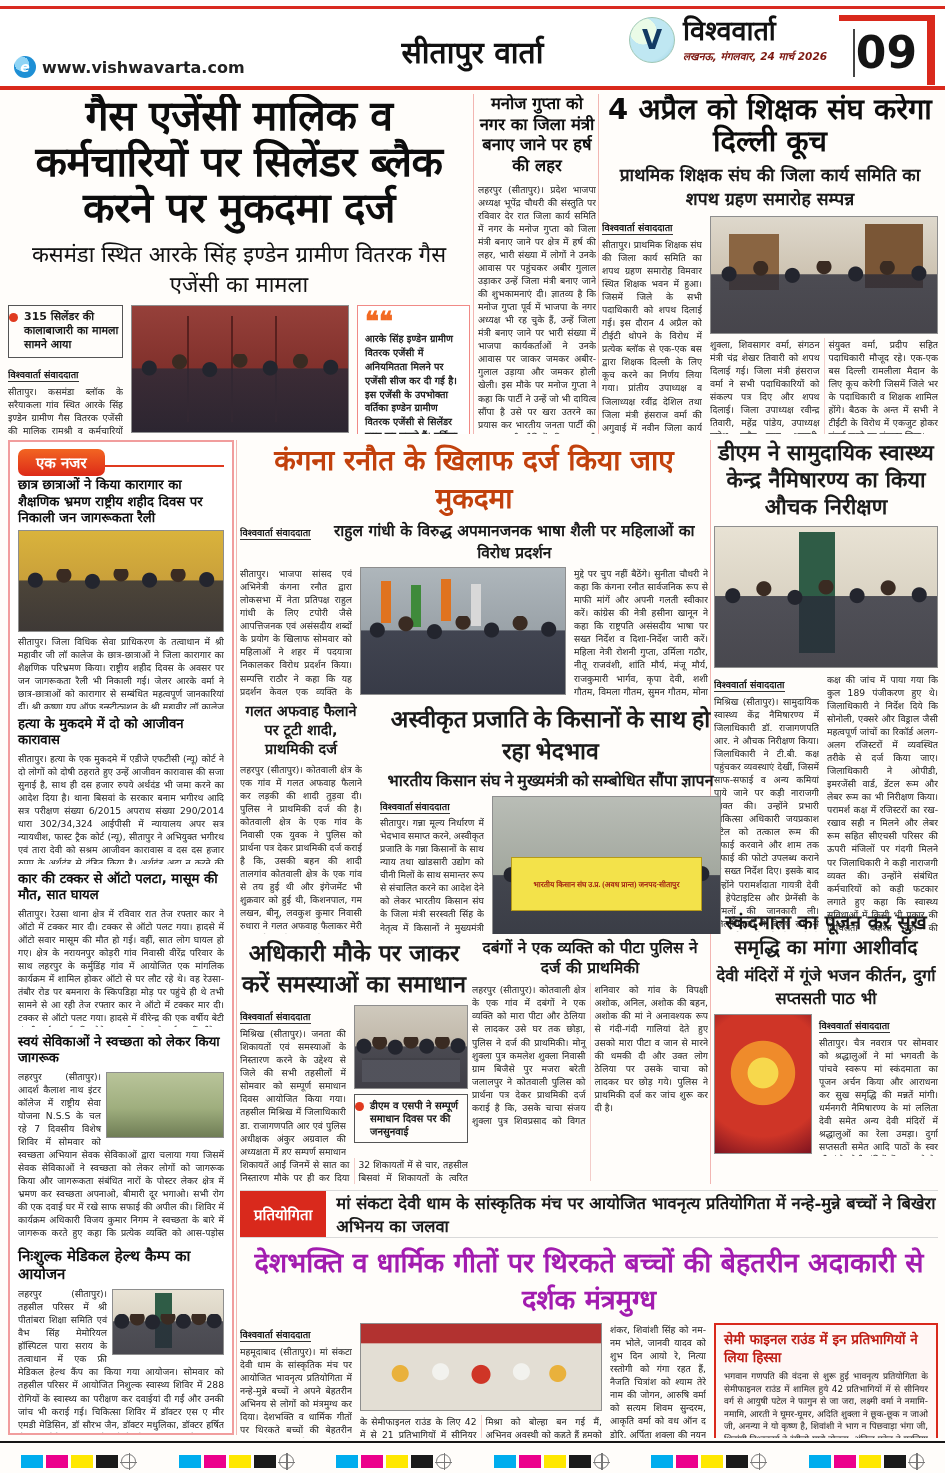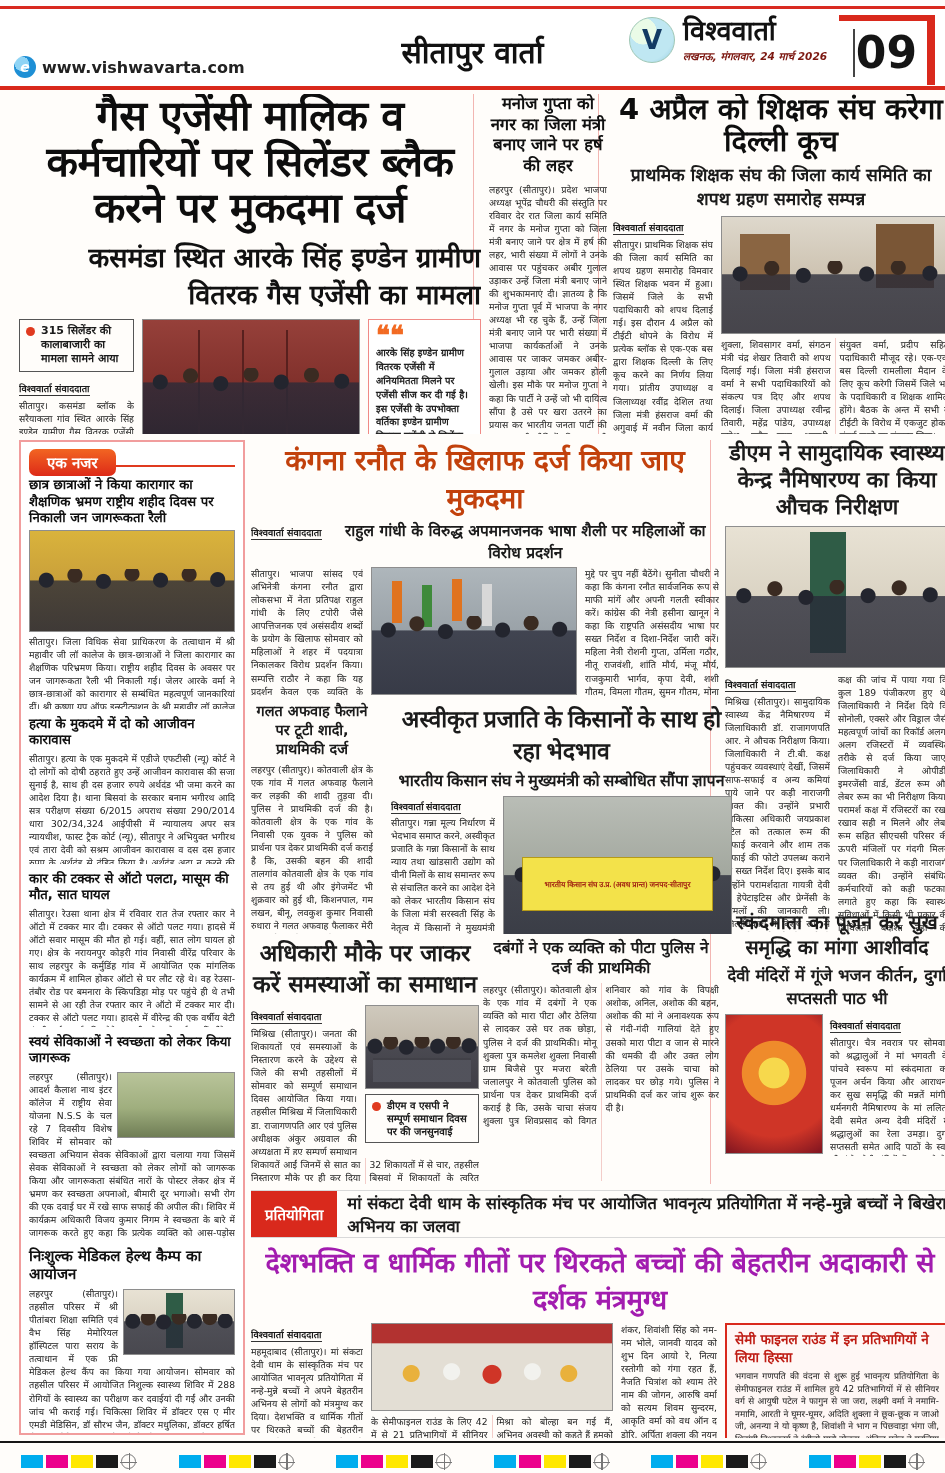--- a/index.html
+++ b/index.html
@@ -1,18 +1,18 @@
 <!DOCTYPE html>
 <html><head>
 <meta charset="utf-8">
 <style>
   * { margin:0; padding:0; box-sizing:border-box; }
   html,body { width:945px; height:1473px; }
   body { position:relative; background:#fffdfa; font-family:"DejaVu Sans", sans-serif; color:#1b1b1b; overflow:hidden; }
-  .sec { position:absolute; overflow:hidden;margin-left:11px; }
+  .sec { position:absolute; overflow:hidden; }
 
   
   .topline { position:absolute; left:0; top:6px; width:100%; height:3px; background:#d9291c; }
   .header { position:absolute; left:0; top:9px; width:945px; height:77px; background:#fff; }
   .site { position:absolute; left:14px; bottom:8px; display:flex; align-items:center; gap:6px; }
   .e-icon { width:22px; height:22px; border-radius:50%; background:radial-gradient(circle at 35% 35%, #8fd4f5 0 35%, #1e8fd5 36% 100%); color:#fff; font-weight:bold; font-size:14px; display:flex; align-items:center; justify-content:center; font-style:italic; }
   .site-url { font-weight:bold; font-size:16px; color:#222; }
   .section-title { position:absolute; left:0; right:0; top:22px; text-align:center; font-size:30px; font-weight:800; color:#111; }
   .mast { position:absolute; right:118px; top:8px; display:flex; align-items:center; gap:8px; }
   .globe { width:46px; height:46px; border-radius:50%; background:radial-gradient(circle at 30% 30%, #eafbe7 0 30%, #bfe7f2 31% 70%, #8fc7e0 100%); border:1px solid #9fc7b5; position:relative; }
@@ -61,38 +61,38 @@
                  radial-gradient(circle at 30% 26%, #f2f2ee 0 8px, transparent 9px),
                  radial-gradient(circle at 50% 32%, #cf3527 0 9px, transparent 10px),
                  radial-gradient(circle at 70% 26%, #f2f2ee 0 8px, transparent 9px),
                  radial-gradient(circle at 88% 30%, #e9b13c 0 8px, transparent 9px); }
   .ph-nss { background:linear-gradient(180deg,#b9c49a 0%,#9fae7e 55%,#6f7d55 100%); }
   .banner-strip { position:absolute; left:8%; top:38%; width:84%; height:34%; background:#f3e24a; border:1px solid #b59a18; display:flex; align-items:center; justify-content:center; text-align:center; font-size:7.5px; font-weight:bold; color:#a32613; padding:2px; }
   .caption { font-size:8.6px; font-weight:bold; color:#222; line-height:1.3; margin-top:2px; }
 
   
   .h-gas { font-size:41px; font-weight:800; line-height:1.12; text-align:center; color:#0d0d0d; letter-spacing:-.5px; }
-  .sub-gas { font-size:27px; font-weight:700; text-align:right; margin-top:6px; color:#111; }
+  .sub-gas { font-size:22px; font-weight:400; text-align:center; margin-top:6px; color:#111; }
   .h-mid { font-size:16.5px; font-weight:800; text-align:center; line-height:1.25; color:#101010; }
   .h-shik { font-size:29px; font-weight:800; text-align:center; color:#0d0d0d; line-height:1.1; }
   .sub-shik { font-size:17.5px; font-weight:700; text-align:center; margin-top:4px; }
   .h-kang { font-size:28px; font-weight:800; text-align:center; color:#c2410c; }
   .sub-kang { font-size:15.5px; font-weight:700; text-align:center; }
   .h-dm { font-size:21.5px; font-weight:800; text-align:center; line-height:1.25; }
   .h-item { font-size:13.2px; font-weight:800; line-height:1.25; color:#101010; }
   .h-kisan { font-size:23px; font-weight:800; text-align:center; }
   .sub-kisan { font-size:16px; font-weight:700; text-align:center; margin-top:3px; }
   .h-small-c { font-size:14.5px; font-weight:800; text-align:center; line-height:1.3; }
   .h-adhik { font-size:23px; font-weight:800; text-align:center; line-height:1.35; }
   .h-skand { font-size:19.5px; font-weight:800; text-align:center; line-height:1.3; }
   .sub-skand { font-size:16.5px; font-weight:700; text-align:center; margin-top:2px; }
   .h-comp { font-size:27px; font-weight:700; text-align:center; color:#a21caf; }
 
   
-  .note-box { border:1.2px solid #555; padding:4px 6px; display:flex; gap:6px; align-items:flex-start; margin-bottom:5px; }
+  .note-box { border:1.2px solid #555; padding:4px 0; display:flex; gap:6px; align-items:flex-start; margin-bottom:5px; }
   .note-dot { width:9px; height:9px; border-radius:50%; background:#e03a1f; flex:0 0 auto; margin-top:3px; }
   .note-text { font-size:11px; font-weight:800; line-height:1.3; }
   .quote-box { border:1.5px solid #f08a86; padding:6px 7px 5px; position:relative; background:#fff; }
   .quote-mark { color:#f26a22; font-size:26px; font-weight:800; line-height:.7; font-family:"DejaVu Serif", serif; }
   .quote-text { font-size:9.6px; font-weight:600; line-height:1.45; color:#222; margin-top:2px; }
 
   
   .rail { border:2px solid #f19d9d; padding:7px 8px; background:#fff; }
   .eknazar { display:inline-block; background:linear-gradient(180deg,#f26522,#dd2a18); color:#fff; font-weight:800; font-size:15px; padding:3px 18px 4px; border-radius:7px; }
   .eknazar-rule { height:2px; background:#e03a1f; margin:-11px 0 10px 0; }

